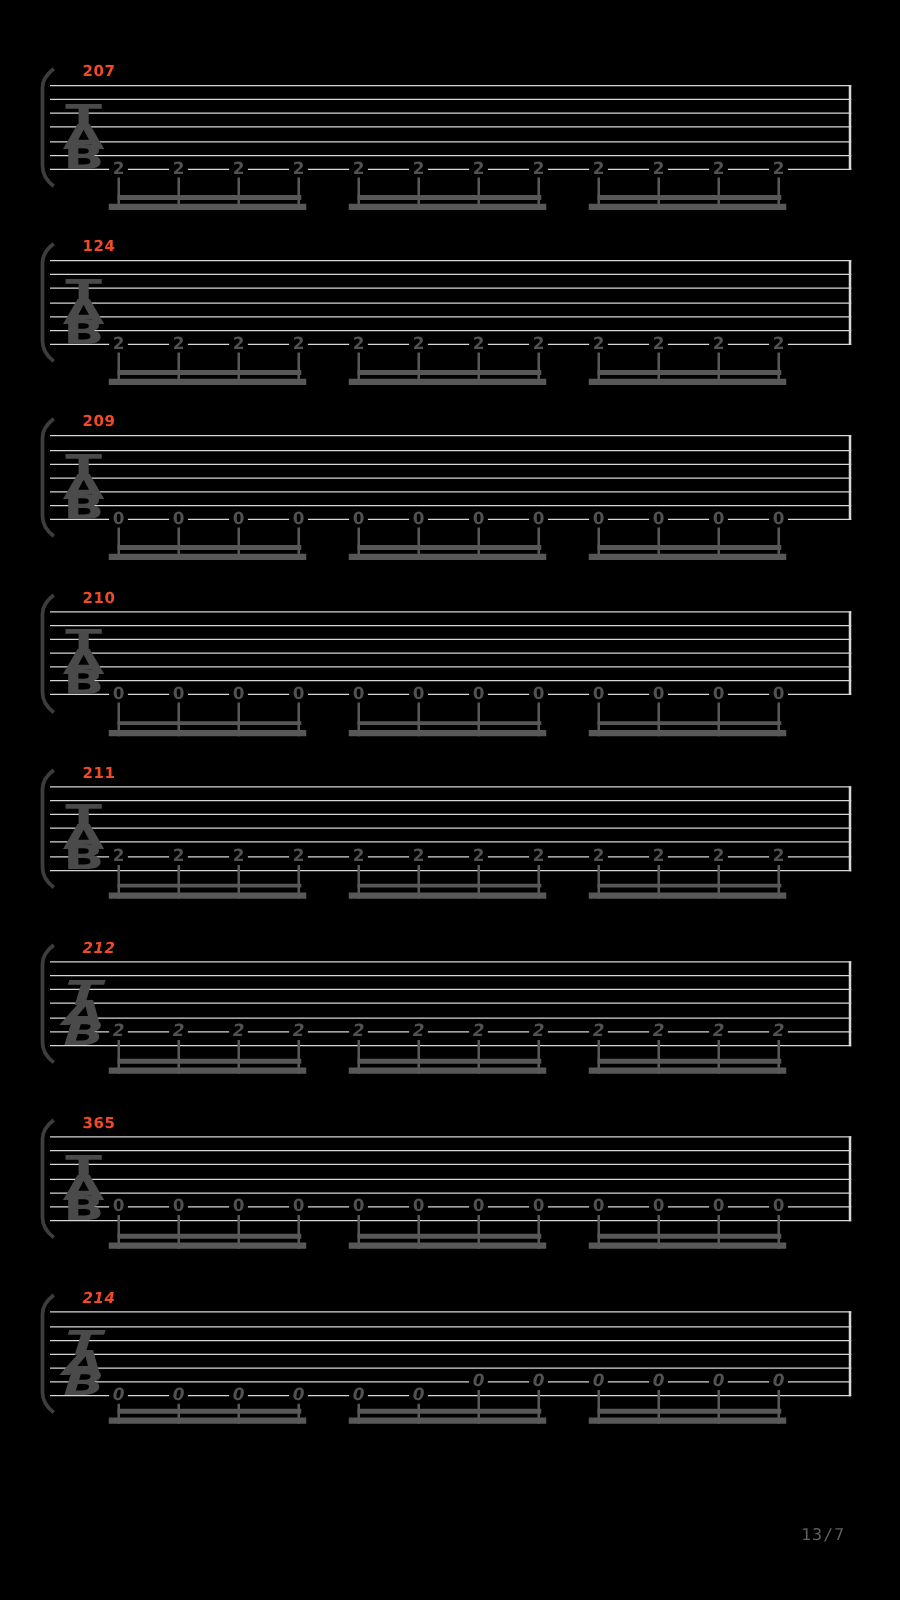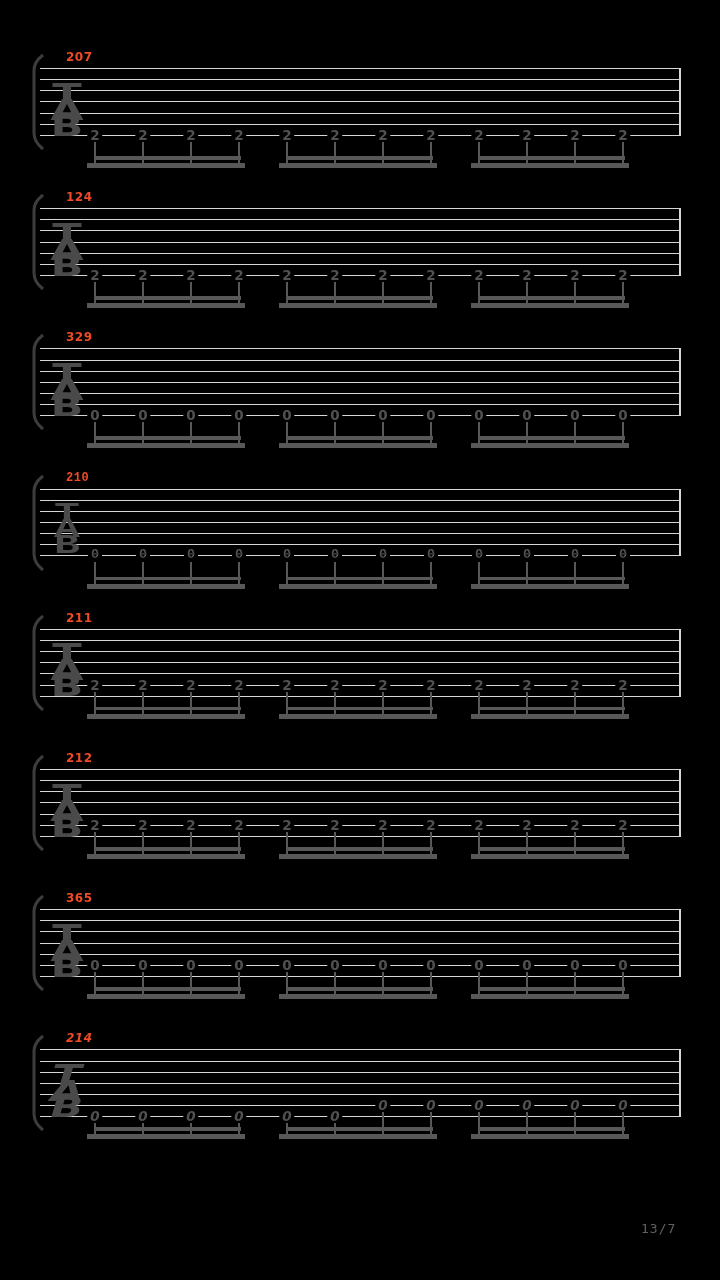--- a/index.html
+++ b/index.html
@@ -122,21 +122,21 @@
       <div class="stem" style="left: 478px; top: 91.9px; height: 27.1px;"></div>
       <div class="fret" style="left: 479px; top: 78.9px;">2</div>
       <div class="stem" style="left: 526px; top: 91.9px; height: 27.1px;"></div>
       <div class="fret" style="left: 527px; top: 78.9px;">2</div>
       <div class="stem" style="left: 574px; top: 91.9px; height: 27.1px;"></div>
       <div class="fret" style="left: 575px; top: 78.9px;">2</div>
       <div class="stem" style="left: 622px; top: 91.9px; height: 27.1px;"></div>
       <div class="fret" style="left: 623px; top: 78.9px;">2</div>
     </div>
     <div class="system" style="top: 329.4px;">
-      <div class="mnum">329</div>
+      <div class="mnum">209</div>
       <svg width="18" height="96" viewBox="0 0 18 96" style="position: absolute; left: 30px; top: 5px; overflow: visible;">
         <path d="M13 1 Q4 8 4 16 L4 79 Q4 88 13 95" fill="none" stroke="#3d3d3d" stroke-width="3"></path>
       </svg>
       <div class="sline" style="top: 19px;"></div>
       <div class="sline" style="top: 30.15px;"></div>
       <div class="sline" style="top: 41.3px;"></div>
       <div class="sline" style="top: 52.45px;"></div>
       <div class="sline" style="top: 63.6px;"></div>
       <div class="sline" style="top: 74.75px;"></div>
       <div class="sline" style="top: 85.9px;"></div>
@@ -168,21 +168,21 @@
       <div class="fret" style="left: 431px; top: 78.9px;">0</div>
       <div class="stem" style="left: 478px; top: 91.9px; height: 27.1px;"></div>
       <div class="fret" style="left: 479px; top: 78.9px;">0</div>
       <div class="stem" style="left: 526px; top: 91.9px; height: 27.1px;"></div>
       <div class="fret" style="left: 527px; top: 78.9px;">0</div>
       <div class="stem" style="left: 574px; top: 91.9px; height: 27.1px;"></div>
       <div class="fret" style="left: 575px; top: 78.9px;">0</div>
       <div class="stem" style="left: 622px; top: 91.9px; height: 27.1px;"></div>
       <div class="fret" style="left: 623px; top: 78.9px;">0</div>
     </div>
-    <div class="system" style="top: 469.6px; font-family: Liberation Mono, monospace;">
+    <div class="system" style="top: 469.6px;">
       <div class="mnum">210</div>
       <svg width="18" height="96" viewBox="0 0 18 96" style="position: absolute; left: 30px; top: 5px; overflow: visible;">
         <path d="M13 1 Q4 8 4 16 L4 79 Q4 88 13 95" fill="none" stroke="#3d3d3d" stroke-width="3"></path>
       </svg>
       <div class="sline" style="top: 19px;"></div>
       <div class="sline" style="top: 30.15px;"></div>
       <div class="sline" style="top: 41.3px;"></div>
       <div class="sline" style="top: 52.45px;"></div>
       <div class="sline" style="top: 63.6px;"></div>
       <div class="sline" style="top: 74.75px;"></div>
@@ -262,21 +262,21 @@
       <div class="fret" style="left: 431px; top: 67.75px;">2</div>
       <div class="stem" style="left: 478px; top: 80.75px; height: 28.25px;"></div>
       <div class="fret" style="left: 479px; top: 67.75px;">2</div>
       <div class="stem" style="left: 526px; top: 80.75px; height: 28.25px;"></div>
       <div class="fret" style="left: 527px; top: 67.75px;">2</div>
       <div class="stem" style="left: 574px; top: 80.75px; height: 28.25px;"></div>
       <div class="fret" style="left: 575px; top: 67.75px;">2</div>
       <div class="stem" style="left: 622px; top: 80.75px; height: 28.25px;"></div>
       <div class="fret" style="left: 623px; top: 67.75px;">2</div>
     </div>
-    <div class="system" style="top: 750px;">
+    <div class="system" style="top: 750px; font-style: italic;">
       <div class="mnum">212</div>
       <svg width="18" height="96" viewBox="0 0 18 96" style="position: absolute; left: 30px; top: 5px; overflow: visible;">
         <path d="M13 1 Q4 8 4 16 L4 79 Q4 88 13 95" fill="none" stroke="#3d3d3d" stroke-width="3"></path>
       </svg>
       <div class="sline" style="top: 19px;"></div>
       <div class="sline" style="top: 30.15px;"></div>
       <div class="sline" style="top: 41.3px;"></div>
       <div class="sline" style="top: 52.45px;"></div>
       <div class="sline" style="top: 63.6px;"></div>
       <div class="sline" style="top: 74.75px;"></div>

